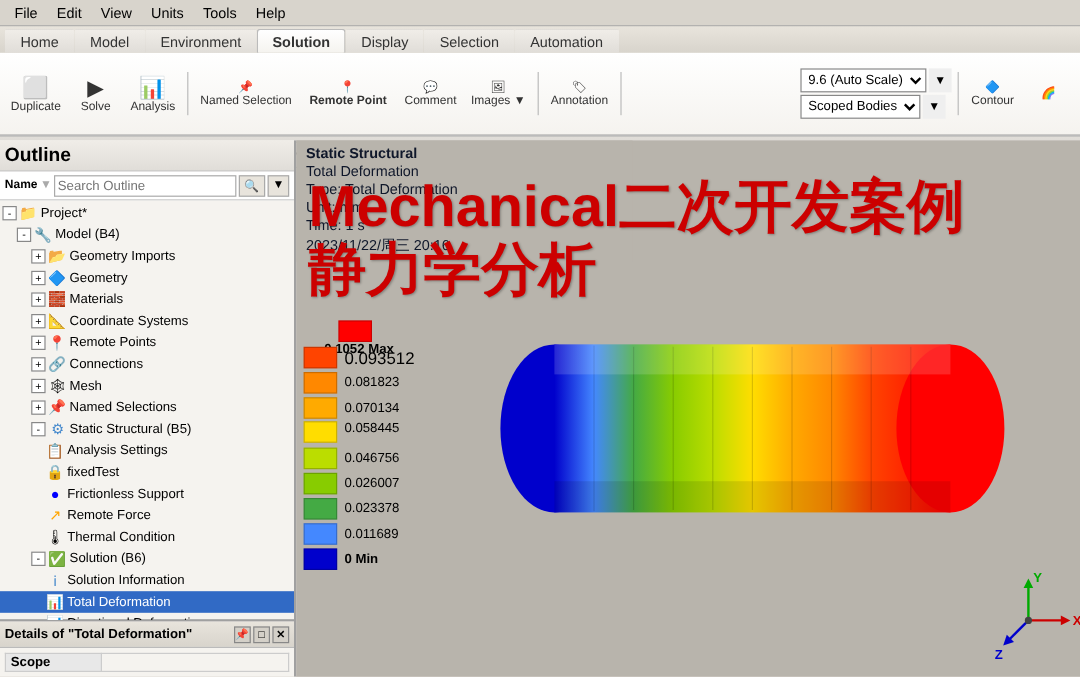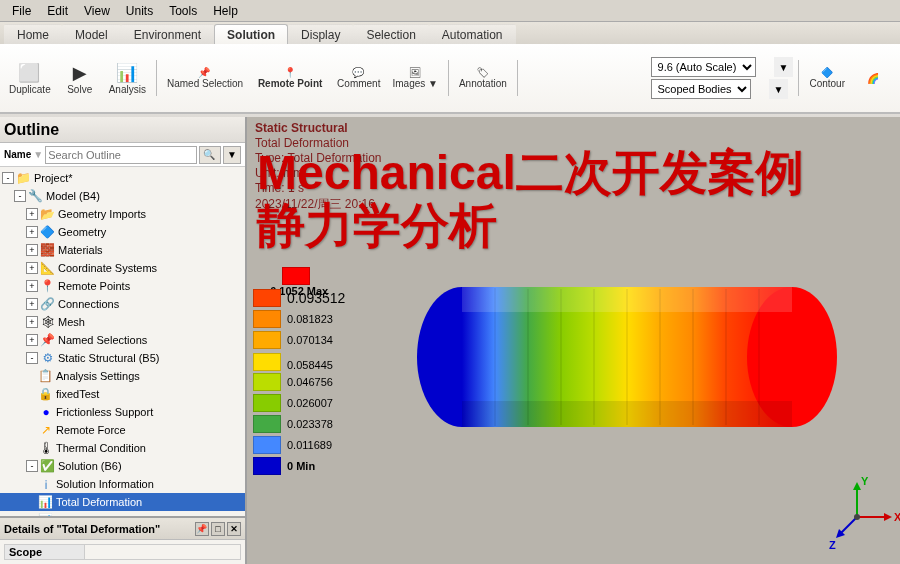--- a/index.html
+++ b/index.html
@@ -31,21 +31,21 @@
     .menu-item {
       padding: 2px 8px;
       font-size: 12px;
       cursor: pointer;
       color: #000;
     }
 
     .dropdown-row {
       display: flex;
       align-items: center;
-      gap: 18px;
+      gap: 2px;
     }
 
     select.small-select {
       height: 20px;
       font-size: 11px;
       border: 1px solid #888;
       background: #fff;
       padding: 0 2px;
     }
 
@@ -192,21 +192,21 @@
     }
 
     
     #viewport-info {
       position: absolute;
       top: 0;
       left: 0;
       width: 280px;
       padding: 4px 8px;
       font-size: 12px;
-      color: #7f1d1d;
+      color: #0f172a;
       background: rgba(200, 196, 188, 0.7);
     }
 
     #viewport-info .info-line {
       margin-bottom: 1px;
     }
 
     
     #color-scale {
       position: absolute;
@@ -690,21 +690,21 @@
             <span style="font-size: 14px; color: rgb(0, 0, 0); font-weight: normal; text-align: right;">0.093512</span>
           </div>
           <div style="display: flex; align-items: center; height: 20px; margin-bottom: 1px;">
             <div style="width: 28px; height: 18px; background: rgb(255, 136, 0); margin-right: 6px; flex-shrink: 0; border: 1px solid rgba(0, 0, 0, 0.2);"></div>
             <span style="font-size: 11px; color: rgb(0, 0, 0); font-weight: normal;">0.081823</span>
           </div>
           <div style="display: flex; align-items: center; height: 20px; margin-bottom: 1px;">
             <div style="width: 28px; height: 18px; background: rgb(255, 170, 0); margin-right: 6px; flex-shrink: 0; border: 1px solid rgba(0, 0, 0, 0.2);"></div>
             <span style="font-size: 11px; color: rgb(0, 0, 0); font-weight: normal;">0.070134</span>
           </div>
-          <div style="display: flex; align-items: flex-end; height: 20px; margin-bottom: 1px;">
+          <div style="display: flex; align-items: flex-start; height: 20px; margin-bottom: 1px;">
             <div style="width: 28px; height: 18px; background: rgb(255, 221, 0); margin-right: 6px; flex-shrink: 0; border: 1px solid rgba(0, 0, 0, 0.2);"></div>
             <span style="font-size: 11px; color: rgb(0, 0, 0); font-weight: normal;">0.058445</span>
           </div>
           <div style="display: flex; align-items: center; height: 20px; margin-bottom: 1px;">
             <div style="width: 28px; height: 18px; background: rgb(187, 221, 0); margin-right: 6px; flex-shrink: 0; border: 1px solid rgba(0, 0, 0, 0.2);"></div>
             <span style="font-size: 11px; color: rgb(0, 0, 0); font-weight: normal;">0.046756</span>
           </div>
           <div style="display: flex; align-items: center; height: 20px; margin-bottom: 1px;">
             <div style="width: 28px; height: 18px; background: rgb(136, 204, 0); margin-right: 6px; flex-shrink: 0; border: 1px solid rgba(0, 0, 0, 0.2);"></div>
             <span style="font-size: 11px; color: rgb(0, 0, 0); font-weight: normal;">0.026007</span>

